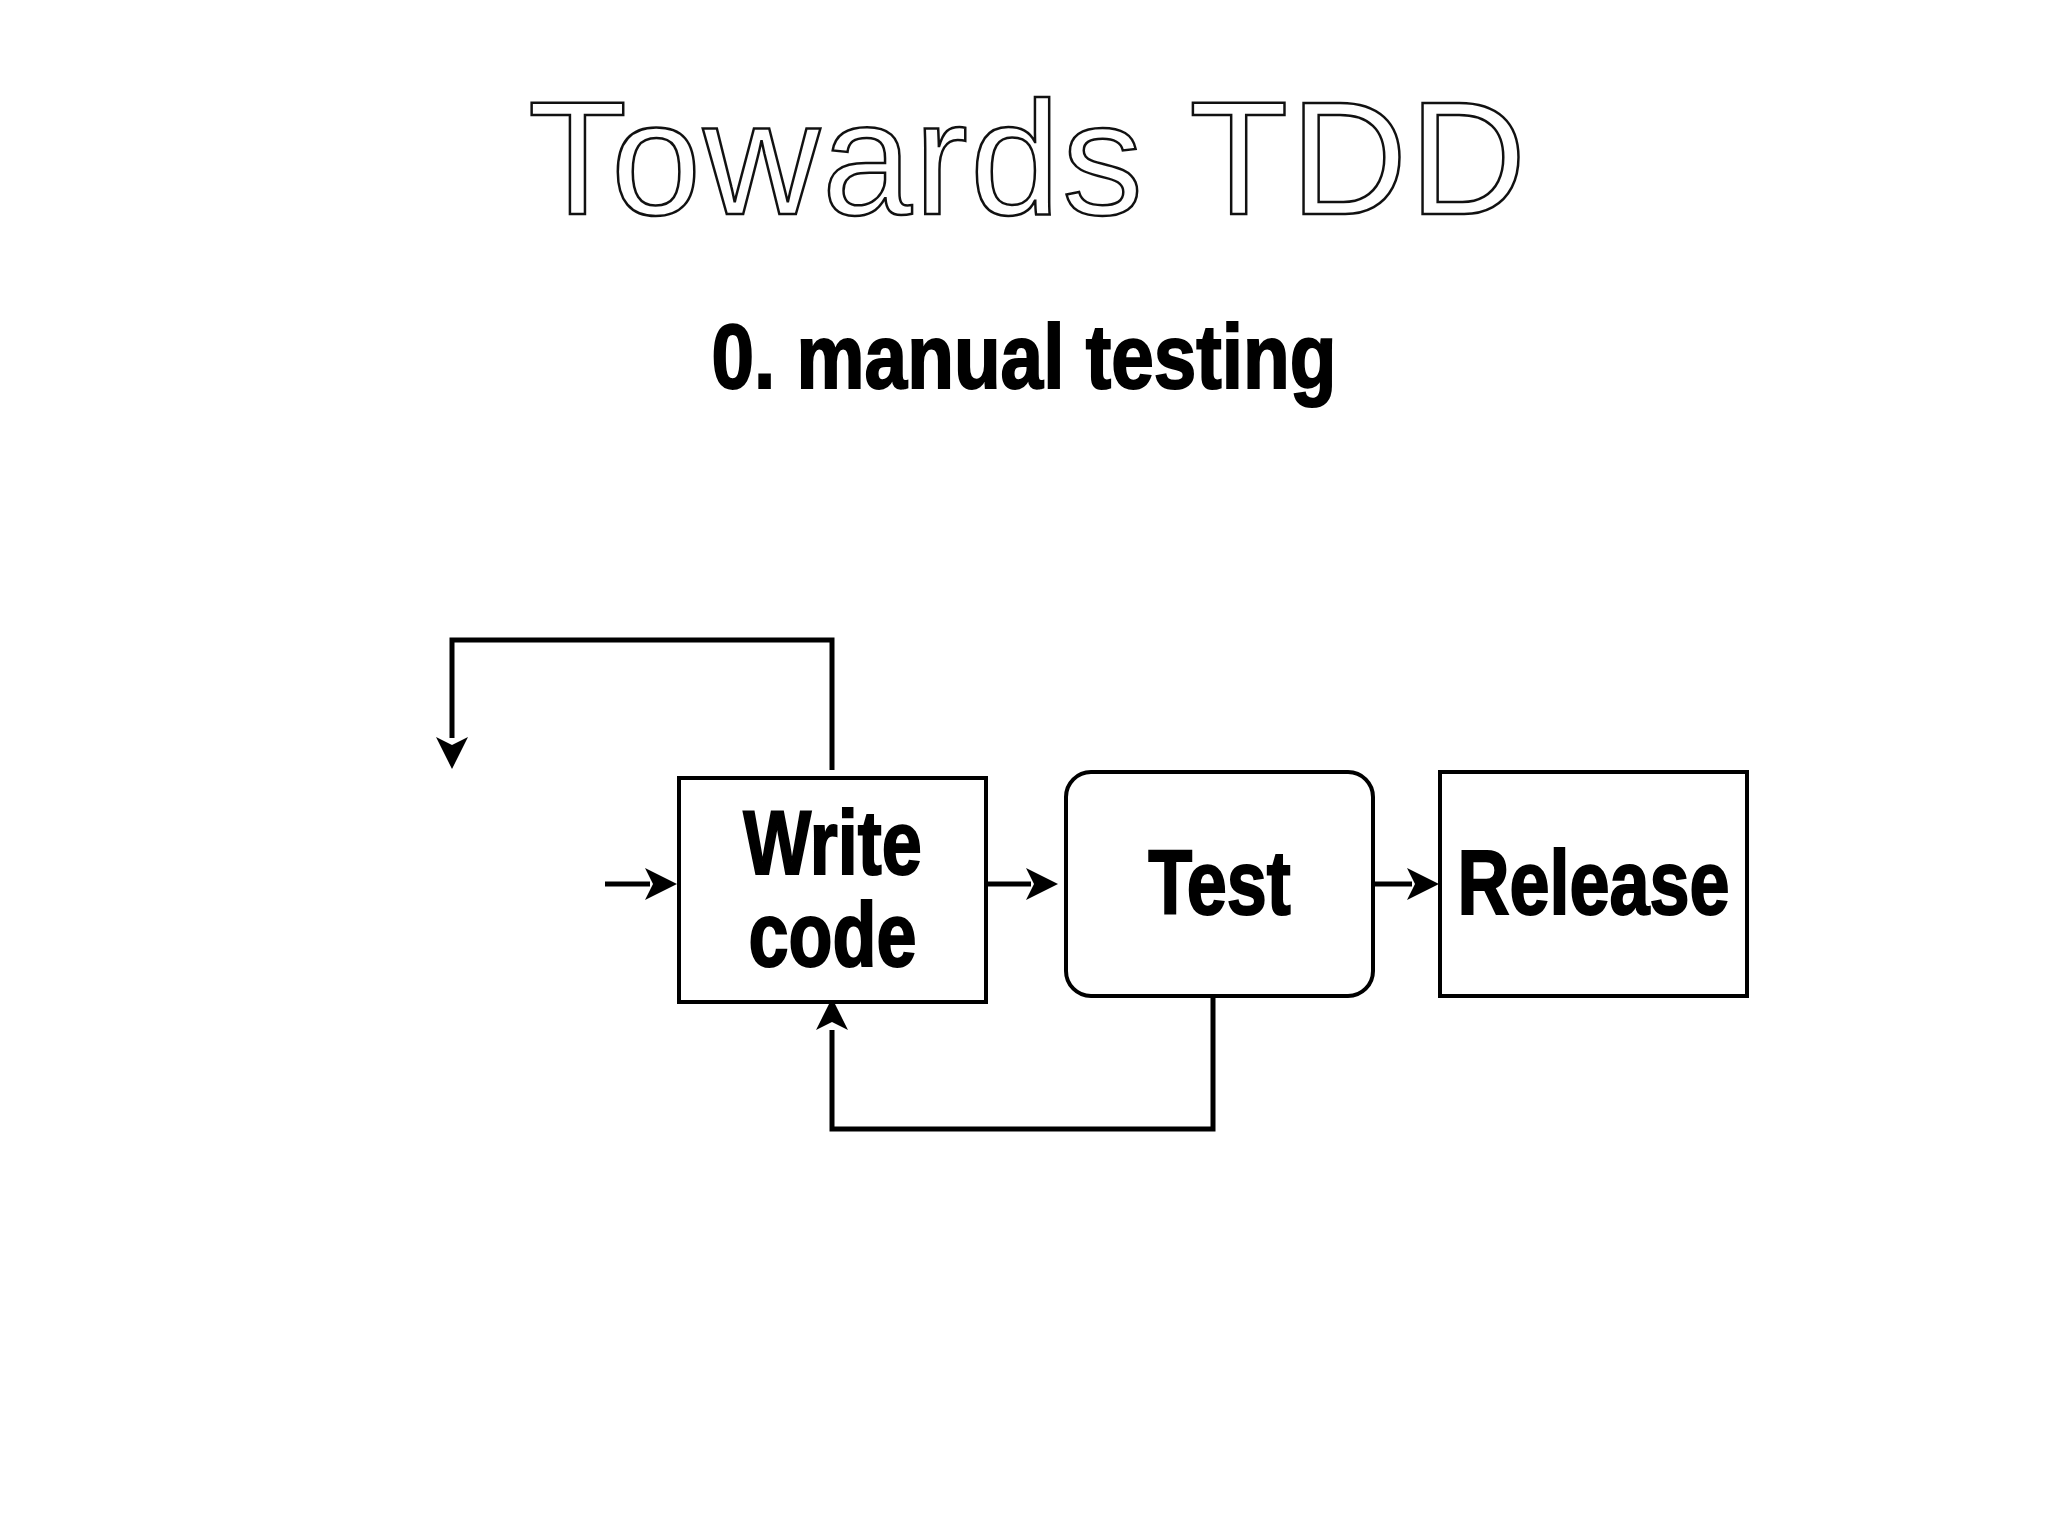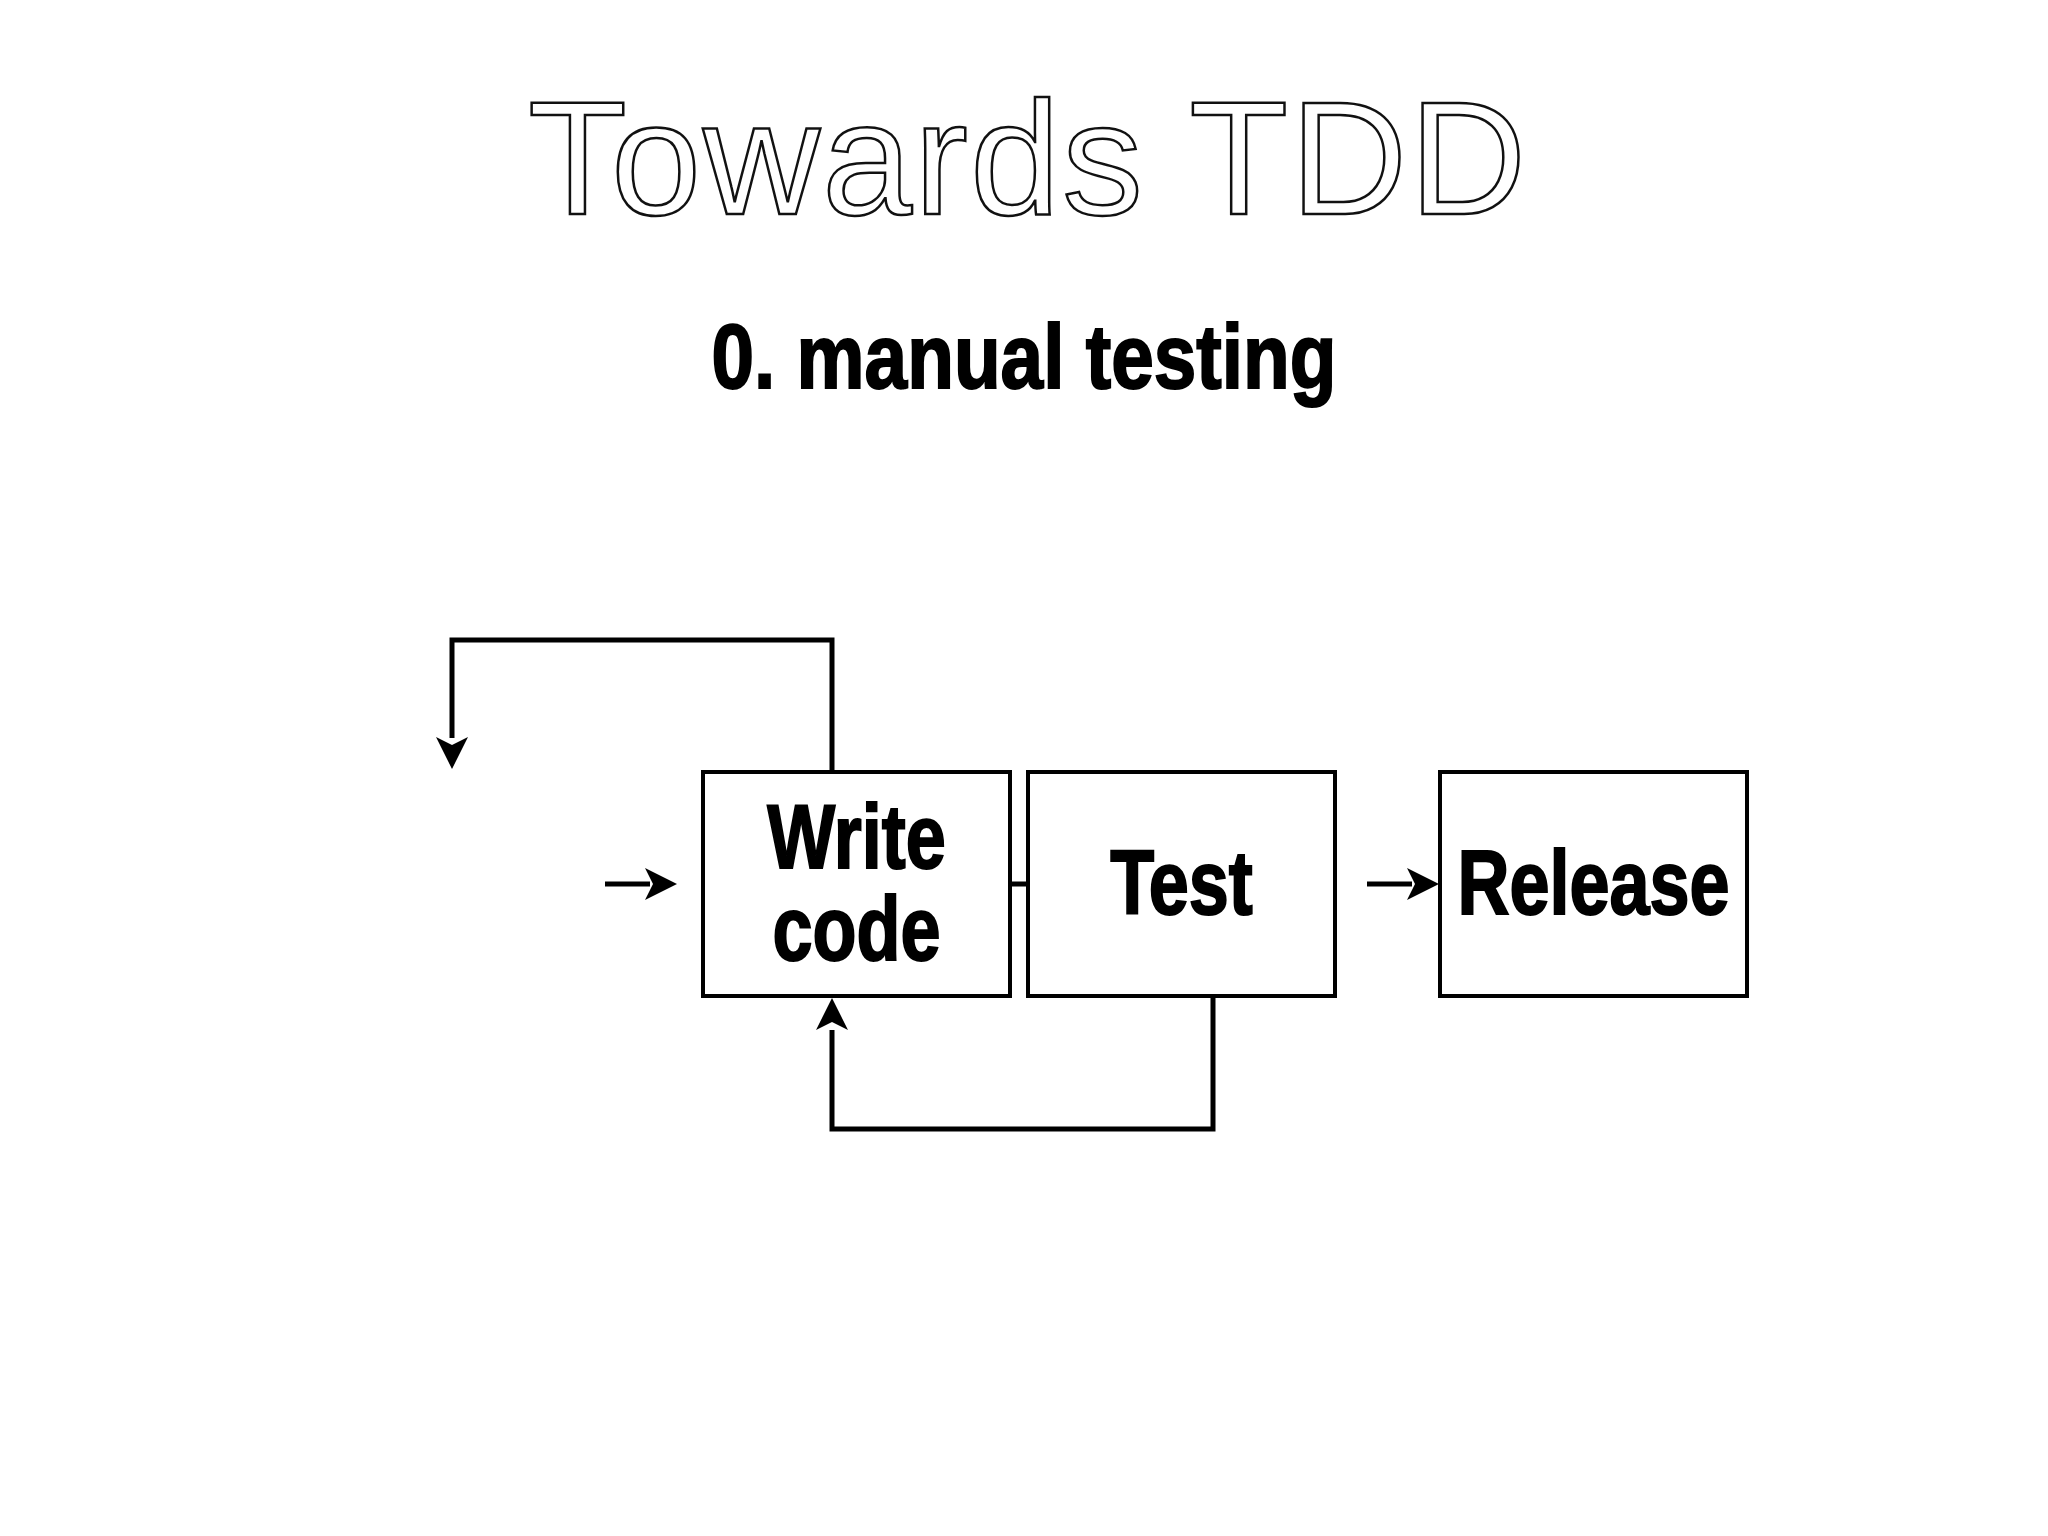--- a/index.html
+++ b/index.html
@@ -63,22 +63,22 @@
     text-align: center;
     font-size: 90px;
     font-weight: 700;
     line-height: 1.02;
     color: #000000;
     transform: scaleX(0.8);
     transform-origin: 50% 50%;
     -webkit-text-stroke: 2px #000000;
   }
   .box-design  { left: 296px; }
-  .box-write   { left: 701px; }
-  .box-test    { left: 1026px; }
+  .box-write   { left: 677px; margin-top: 6px; }
+  .box-test    { left: 1064px; border-radius: 27px; }
   .box-release { left: 1438px; }
   .arrow-layer {
     position: absolute;
     left: 0;
     top: 0;
     width: 2048px;
     height: 1536px;
     pointer-events: none;
   }
   .arrow-layer .stroke {

